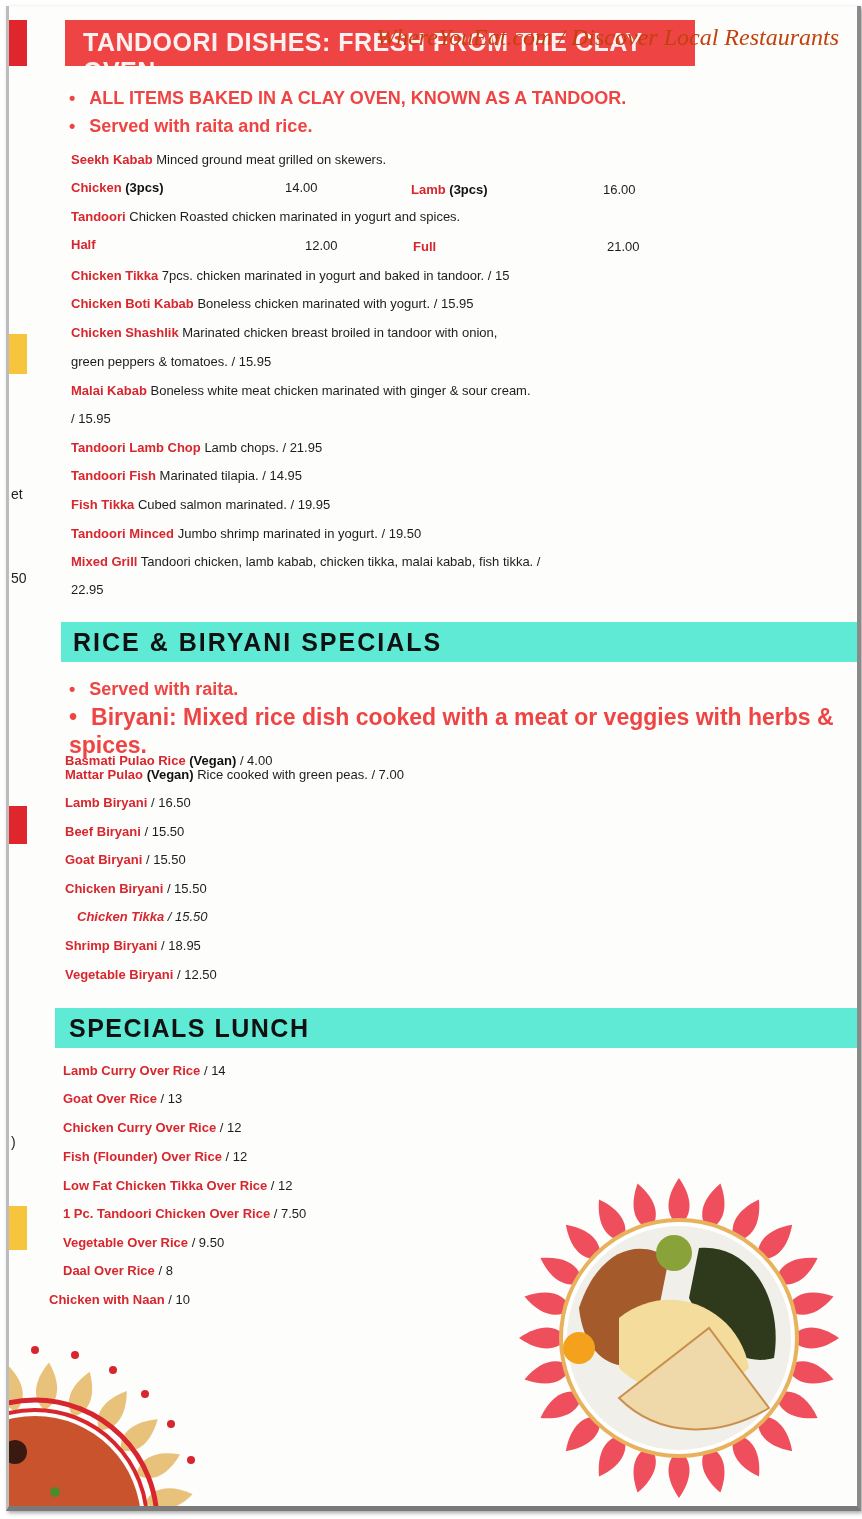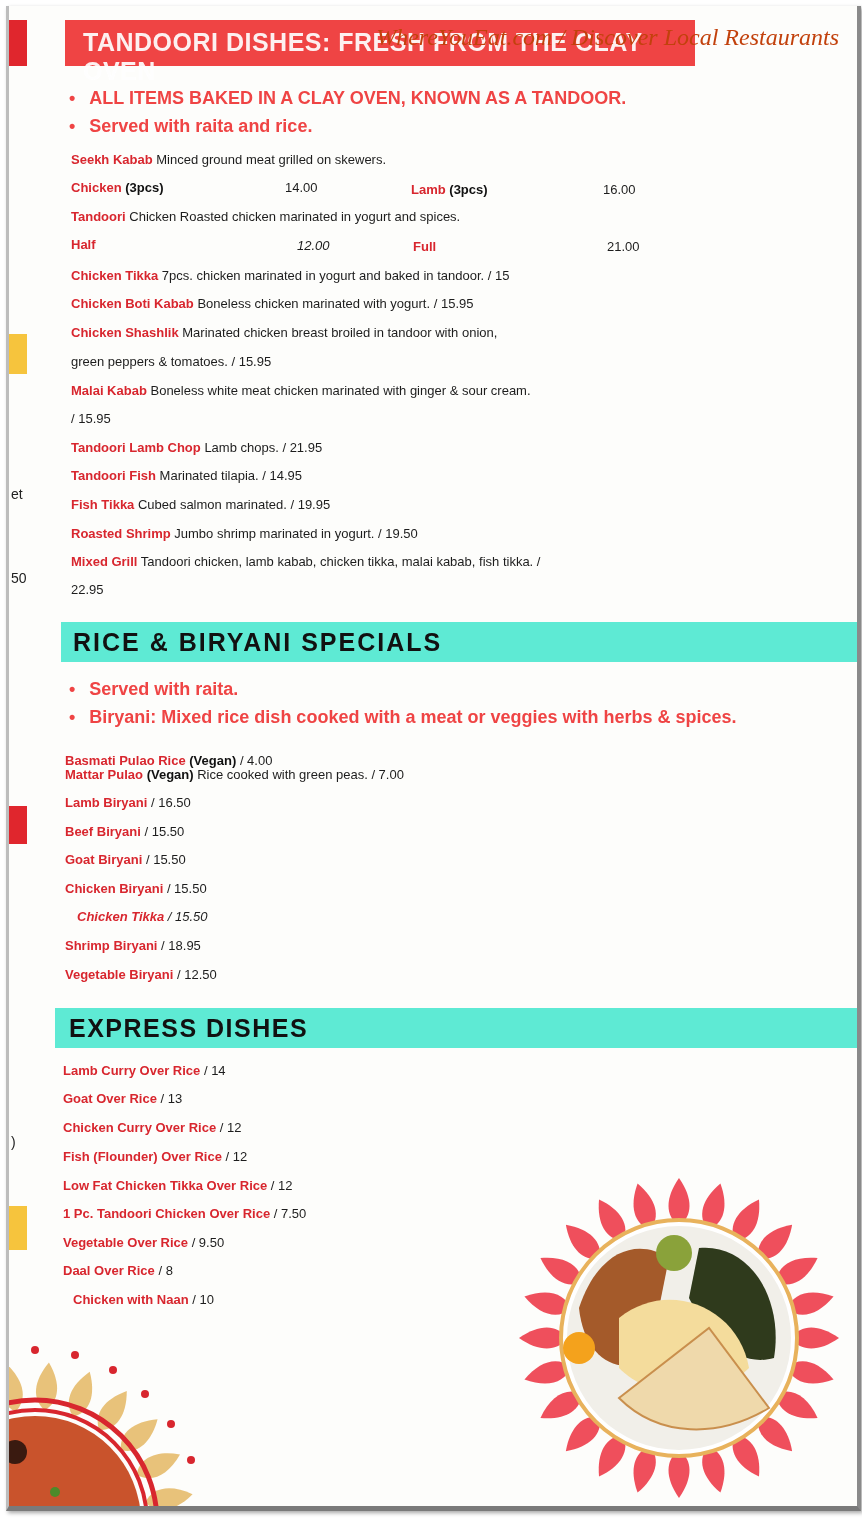--- a/index.html
+++ b/index.html
@@ -60,66 +60,66 @@
     <span class="nm">Lamb</span>
     <span class="bd">(3pcs)</span>
   </div>
   <div class="line" style="left:594px;top:176px;">16.00</div>
 
   <div class="line" style="left:62px;top:203px;">
     <span class="nm">Tandoori</span>
     <span>Chicken Roasted chicken marinated in yogurt and spices.</span>
   </div>
   <div class="line nm" style="left:62px;top:231px;">Half</div>
-  <div class="line" style="left:288px;top:232px;font-style:italic;">12.00</div>
+  <div class="line" style="left:296px;top:232px;">12.00</div>
   <div class="line nm" style="left:404px;top:233px;">Full</div>
   <div class="line" style="left:598px;top:233px;">21.00</div>
 
   <div class="line" style="left:62px;top:262px;"><span class="nm">Chicken Tikka</span> <span>7pcs. chicken marinated in yogurt and baked in tandoor. / 15</span></div>
   <div class="line" style="left:62px;top:290px;"><span class="nm">Chicken Boti Kabab</span> <span>Boneless chicken marinated with yogurt. / 15.95</span></div>
   <div class="line" style="left:62px;top:319px;"><span class="nm">Chicken Shashlik</span> <span>Marinated chicken breast broiled in tandoor with onion,</span></div>
   <div class="line" style="left:62px;top:348px;">green peppers &amp; tomatoes. / 15.95</div>
   <div class="line" style="left:62px;top:377px;"><span class="nm">Malai Kabab</span> <span>Boneless white meat chicken marinated with ginger &amp; sour cream.</span></div>
   <div class="line" style="left:62px;top:405px;">/ 15.95</div>
   <div class="line" style="left:62px;top:434px;"><span class="nm">Tandoori Lamb Chop</span> <span>Lamb chops. / 21.95</span></div>
   <div class="line" style="left:62px;top:462px;"><span class="nm">Tandoori Fish</span> <span>Marinated tilapia. / 14.95</span></div>
   <div class="line" style="left:62px;top:491px;"><span class="nm">Fish Tikka</span> <span>Cubed salmon marinated. / 19.95</span></div>
-  <div class="line" style="left:62px;top:520px;"><span class="nm">Roasted Shrimp</span> <span>Jumbo shrimp marinated in yogurt. / 19.50</span></div>
+  <div class="line" style="left:62px;top:520px;"><span class="nm">Tandoori Minced</span> <span>Jumbo shrimp marinated in yogurt. / 19.50</span></div>
   <div class="line" style="left:62px;top:548px;"><span class="nm">Mixed Grill</span> <span>Tandoori chicken, lamb kabab, chicken tikka, malai kabab, fish tikka. /</span></div>
   <div class="line" style="left:62px;top:576px;">22.95</div>
 
   <div class="band-yellow" style="left:52px;top:616px;width:796px;">
     <span class="title">RICE &amp; BIRYANI SPECIALS</span>
   </div>
   <ul class="bullets" style="top:669px;">
     <li>Served with raita.</li>
-    <li style="font-size:18px;">Biryani: Mixed rice dish cooked with a meat or veggies with herbs &amp; spices.</li>
+    <li style="font-size:23px;">Biryani: Mixed rice dish cooked with a meat or veggies with herbs &amp; spices.</li>
   </ul>
   <div class="line" style="left:56px;top:731px;margin-top:16px;"><span class="nm">Basmati Pulao Rice</span> <span class="bd">(Vegan)</span> <span>/ 4.00</span></div>
   <div class="line" style="left:56px;top:761px;"><span class="nm">Mattar Pulao</span> <span class="bd">(Vegan)</span> <span>Rice cooked with green peas. / 7.00</span></div>
   <div class="line" style="left:56px;top:789px;"><span class="nm">Lamb Biryani</span> <span>/ 16.50</span></div>
   <div class="line" style="left:56px;top:818px;"><span class="nm">Beef Biryani</span> <span>/ 15.50</span></div>
   <div class="line" style="left:56px;top:846px;"><span class="nm">Goat Biryani</span> <span>/ 15.50</span></div>
   <div class="line" style="left:56px;top:875px;"><span class="nm">Chicken Biryani</span> <span>/ 15.50</span></div>
   <div class="line" style="left:68px;top:903px;font-style:italic;"><span class="nm">Chicken Tikka</span> <span>/ 15.50</span></div>
   <div class="line" style="left:56px;top:932px;"><span class="nm">Shrimp Biryani</span> <span>/ 18.95</span></div>
   <div class="line" style="left:56px;top:961px;"><span class="nm">Vegetable Biryani</span> <span>/ 12.50</span></div>
 
   <div class="band-yellow" style="left:46px;top:1002px;width:802px;">
-    <span class="title" style="left:14px;letter-spacing:1.5px;">EXPRESS DISHES</span>
+    <span class="title" style="left:14px;letter-spacing:1.5px;">SPECIALS LUNCH</span>
   </div>
   <div class="line" style="left:54px;top:1057px;"><span class="nm">Lamb Curry Over Rice</span> <span>/ 14</span></div>
   <div class="line" style="left:54px;top:1085px;"><span class="nm">Goat Over Rice</span> <span>/ 13</span></div>
   <div class="line" style="left:54px;top:1114px;"><span class="nm">Chicken Curry Over Rice</span> <span>/ 12</span></div>
   <div class="line" style="left:54px;top:1143px;"><span class="nm">Fish (Flounder) Over Rice</span> <span>/ 12</span></div>
   <div class="line" style="left:54px;top:1172px;"><span class="nm">Low Fat Chicken Tikka Over Rice</span> <span>/ 12</span></div>
   <div class="line" style="left:54px;top:1200px;"><span class="nm">1 Pc. Tandoori Chicken Over Rice</span> <span>/ 7.50</span></div>
   <div class="line" style="left:54px;top:1229px;"><span class="nm">Vegetable Over Rice</span> <span>/ 9.50</span></div>
   <div class="line" style="left:54px;top:1257px;"><span class="nm">Daal Over Rice</span> <span>/ 8</span></div>
-  <div class="line" style="left:64px;top:1286px;"><span class="nm">Chicken with Naan</span> <span>/ 10</span></div>
+  <div class="line" style="left:40px;top:1286px;"><span class="nm">Chicken with Naan</span> <span>/ 10</span></div>
 
   <svg class="plate" style="left:500px;top:1162px;" width="340" height="340" viewBox="0 0 340 340">
     <g transform="translate(170,170)">
       <g fill="#ef4f5c">
         <path d="M0,-160 C14,-140 14,-122 0,-112 C-14,-122 -14,-140 0,-160Z" transform="rotate(0)"></path>
         <path d="M0,-160 C14,-140 14,-122 0,-112 C-14,-122 -14,-140 0,-160Z" transform="rotate(15)"></path>
         <path d="M0,-160 C14,-140 14,-122 0,-112 C-14,-122 -14,-140 0,-160Z" transform="rotate(30)"></path>
         <path d="M0,-160 C14,-140 14,-122 0,-112 C-14,-122 -14,-140 0,-160Z" transform="rotate(45)"></path>
         <path d="M0,-160 C14,-140 14,-122 0,-112 C-14,-122 -14,-140 0,-160Z" transform="rotate(60)"></path>
         <path d="M0,-160 C14,-140 14,-122 0,-112 C-14,-122 -14,-140 0,-160Z" transform="rotate(75)"></path>

